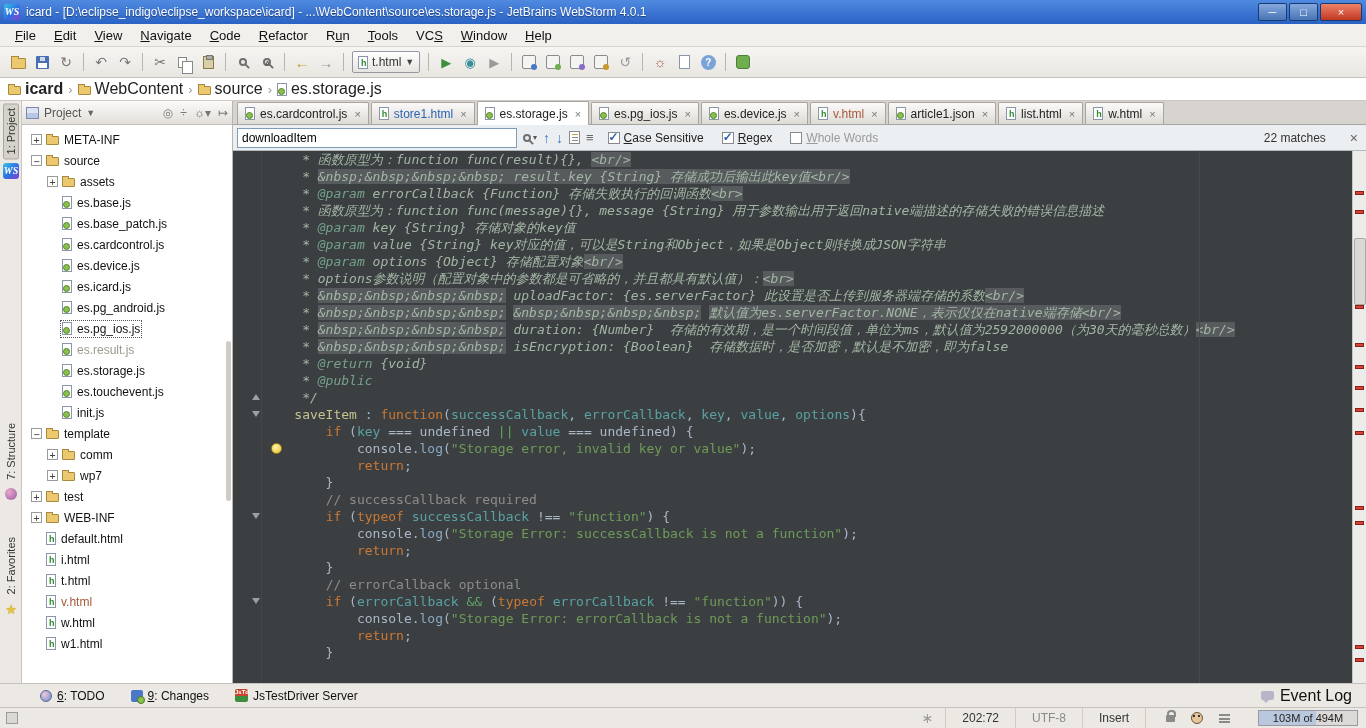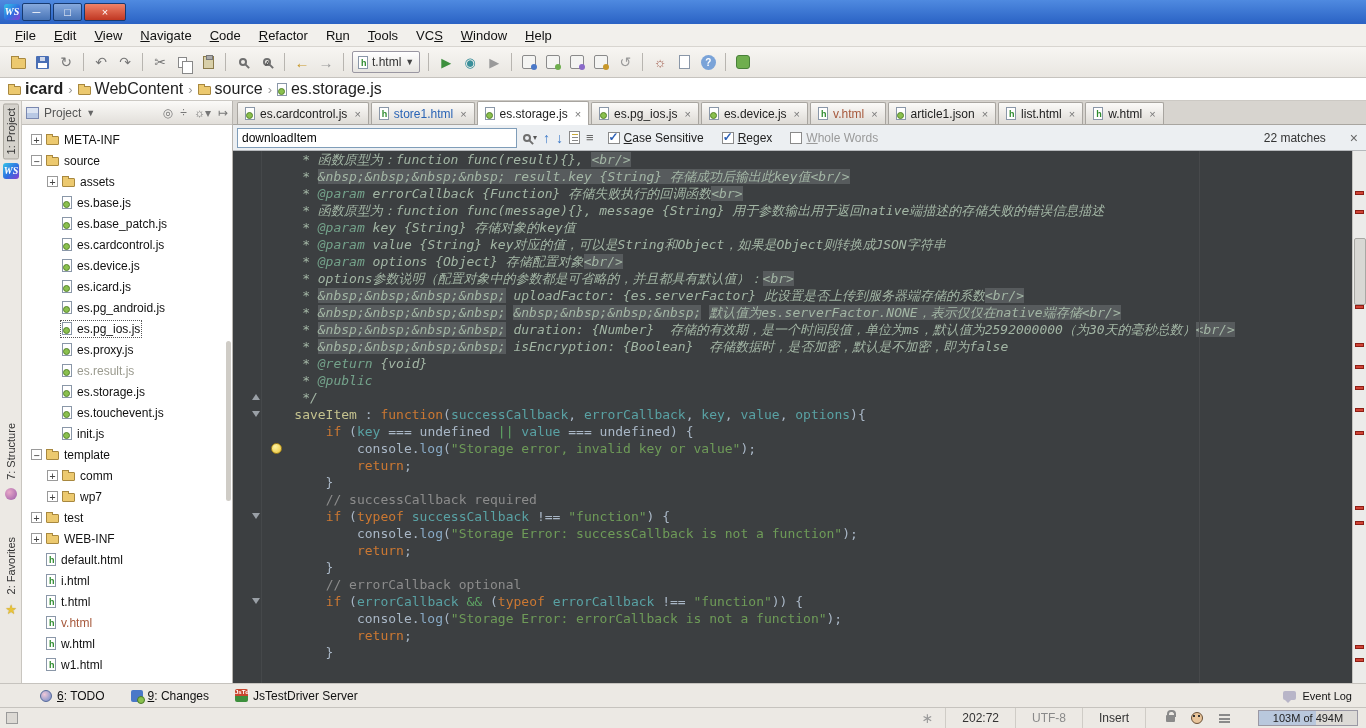--- a/index.html
+++ b/index.html
@@ -136,21 +136,21 @@
   #scroll-thumb { position:absolute; left:1px; width:12px; border-radius:2px; background:#d8d8d4; border:1px solid #a8a8a4; }
 
   
   #bottombar { position:absolute; left:0; top:683px; width:1366px; height:24px; background:#ece9e4; border-top:1px solid #c6c3be; display:flex; align-items:center; padding-left:40px; }
   .bb-btn { display:flex; align-items:center; gap:5px; font-size:12px; color:#111; }
   .bb-btn u { text-decoration:underline; }
   .bb-ico-todo { width:12px; height:12px; border-radius:50%; background:radial-gradient(circle at 35% 35%,#f0c8d8,#6a8ac8); border:1px solid #55699a; }
   .bb-ico-changes { width:12px; height:12px; background:#4a78c8; border-radius:2px; position:relative; }
   .bb-ico-changes::after { content:""; position:absolute; right:-2px; bottom:-2px; width:6px; height:6px; border-radius:50%; background:#8ac04e; border:1px solid #4a7a28; }
   .bb-ico-jstd { width:13px; height:13px; border-radius:2px; background:linear-gradient(180deg,#c8452e 50%,#3d8f3d 50%); color:#fff; font:bold 6px "Liberation Sans",sans-serif; text-align:center; line-height:6px; }
-  #event-log { margin-left:auto; margin-right:14px; display:flex; align-items:center; gap:6px; font-size:11px; color:#111; }
+  #event-log { margin-left:auto; margin-right:14px; display:flex; align-items:center; gap:6px; font-size:16px; color:#111; }
   .balloon { width:13px; height:9px; background:#b8b5c8; border-radius:2px; position:relative; }
   .balloon::after { content:""; position:absolute; left:2px; bottom:-3px; border-left:3px solid transparent; border-right:3px solid transparent; border-top:3px solid #b8b5c8; }
 
   #statusbar { position:absolute; left:0; top:707px; width:1366px; height:21px; background:#ece9e4; border-top:1px solid #c6c3be; display:flex; align-items:center; font-size:12px; color:#333; }
   .sb-toggle { width:12px; height:12px; border:1px solid #9a9a9a; background:#dcd9d4; margin-left:6px; }
   #sb-right { margin-left:auto; display:flex; align-items:center; height:100%; }
   .sb-seg { height:100%; display:flex; align-items:center; justify-content:center; border-left:1px solid #cfccc6; padding:0 16px; }
   .sb-spin { color:#9a9a9a; font-size:14px; padding:0 12px; }
   .sb-dim { color:#8a8a8a; }
   .sb-lock { width:9px; height:7px; background:#8a8a8a; border-radius:1px; position:relative; margin:0 4px; }
@@ -161,20 +161,21 @@
   .sb-lines::after { content:""; position:absolute; left:0; top:2px; width:11px; height:2px; background:#8a8a8a; }
   #sb-memory { width:100px; height:16px; margin:0 8px; border:1px solid #9a98a4; background:linear-gradient(to right,#b9c8dd 0 58%,#dcdad6 58%); font-size:11px; text-align:center; line-height:15px; color:#222; }
 </style>
 </head>
 <body>
 
 <div id="app">
 
   <div id="titlebar">
     <div class="ws-logo">WS</div>
+    <div id="title-text">icard - [D:\eclipse_indigo\eclipse_workspace\icard] - ...\WebContent\source\es.storage.js - JetBrains WebStorm 4.0.1</div>
     <div class="wbtn">─</div>
     <div class="wbtn">□</div>
     <div class="wbtn close">×</div>
   </div>
 
   <div id="menubar">
       <div class="menu-item"><u>F</u>ile</div>
       <div class="menu-item"><u>E</u>dit</div>
       <div class="menu-item"><u>V</u>iew</div>
       <div class="menu-item"><u>N</u>avigate</div>
@@ -387,27 +388,20 @@
             <span class="sel-wrap">
               <span class="tw-ico ico-page ico-js"></span>
               <span class="tree-label">es.pg_android.js</span>
             </span>
           </div>
           <div class="tree-row selected" style="padding-left: 24px;">
             <span class="tw-exp"></span>
             <span class="sel-wrap">
               <span class="tw-ico ico-page ico-js"></span>
               <span class="tree-label">es.pg_ios.js</span>
-            </span>
-          </div>
-          <div class="tree-row" style="padding-left: 24px;">
-            <span class="tw-exp"></span>
-            <span class="sel-wrap">
-              <span class="tw-ico ico-page ico-js"></span>
-              <span class="tree-label">es.proxy.js</span>
             </span>
           </div>
           <div class="tree-row" style="padding-left: 24px;">
             <span class="tw-exp"></span>
             <span class="sel-wrap">
               <span class="tw-ico ico-page ico-js"></span>
               <span class="tree-label excluded">es.result.js</span>
             </span>
           </div>
           <div class="tree-row" style="padding-left: 24px;">

